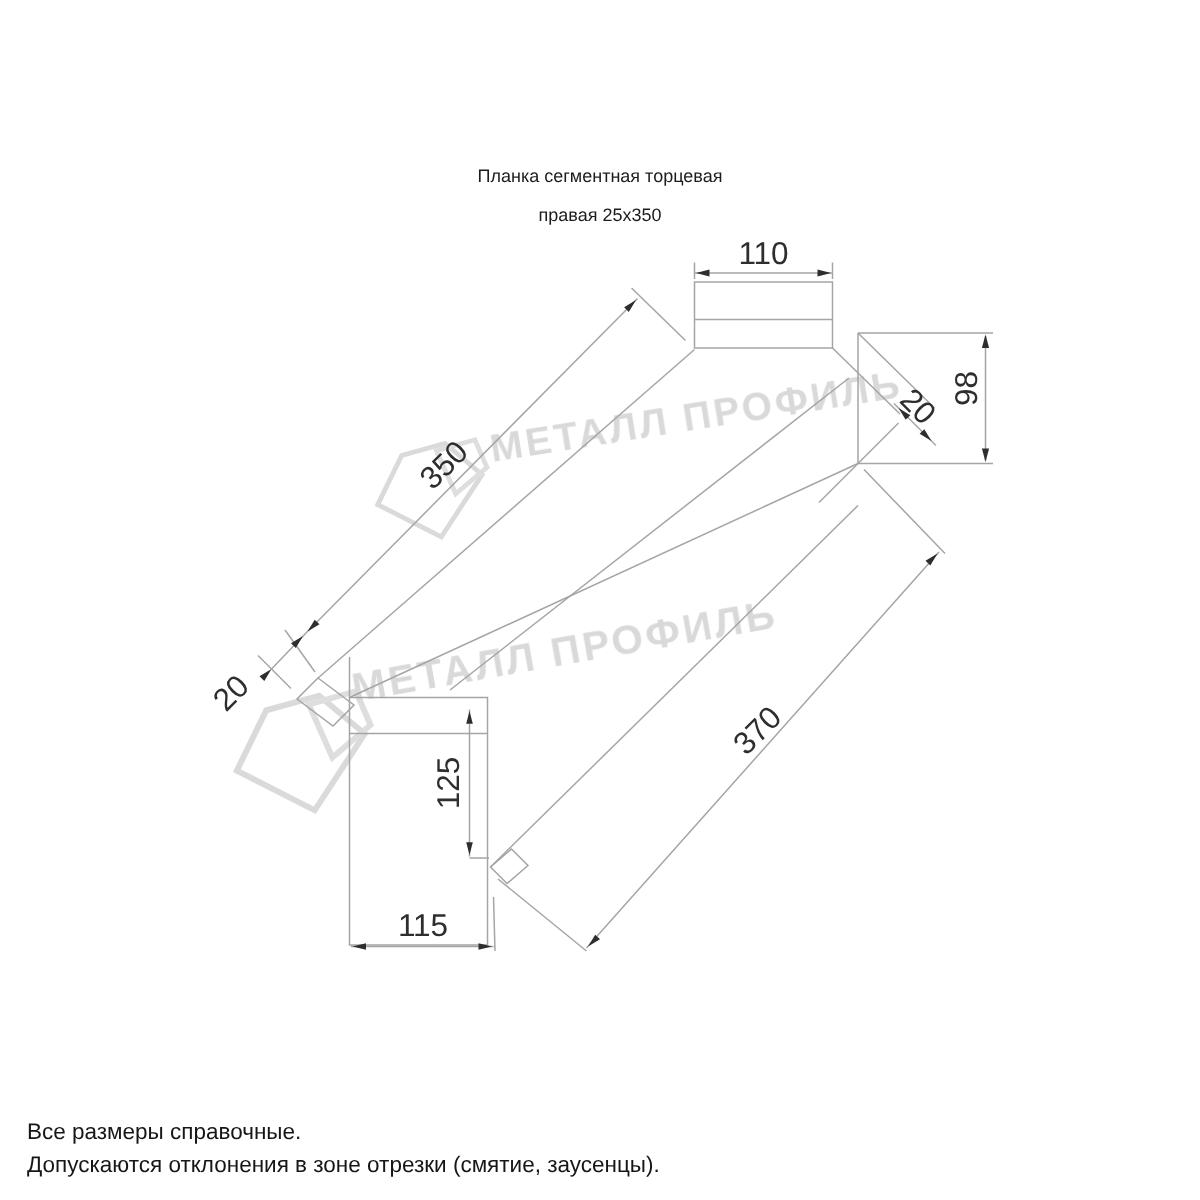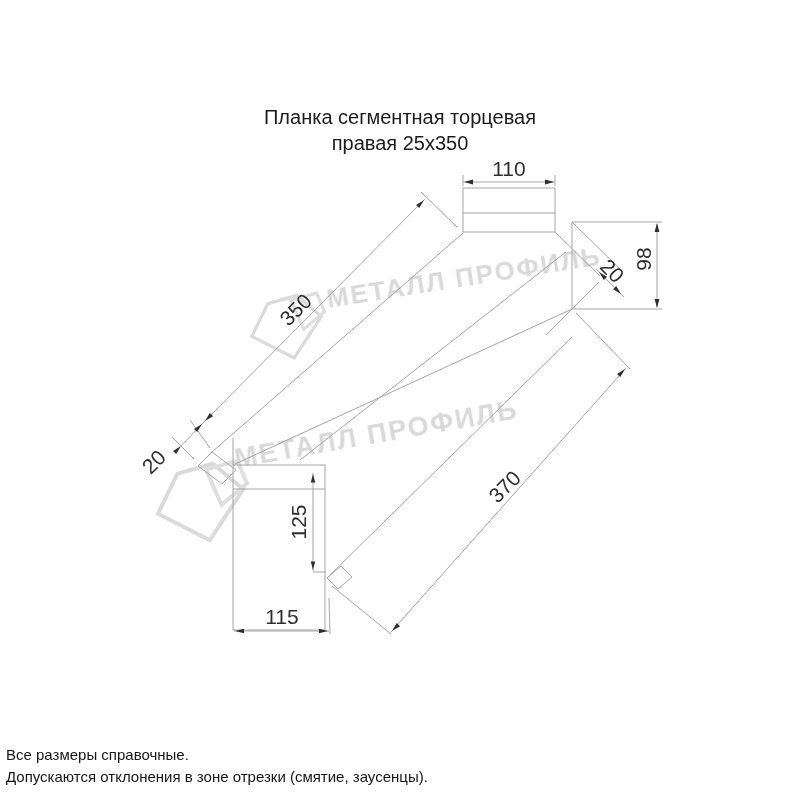--- a/index.html
+++ b/index.html
@@ -1,22 +1,22 @@
 <!DOCTYPE html>
 <html><head>
 <meta charset="utf-8">
 <style>
   html,body{margin:0;padding:0;background:#ffffff;}
   #page{position:relative;width:800px;height:800px;background:#fff;overflow:hidden;
         font-family:"Liberation Sans","DejaVu Sans",sans-serif;}
   .title{position:absolute;left:0;top:26px;width:800px;text-align:center;
          font-size:27px;font-weight:bold;color:#161616;letter-spacing:.5px;}
   .subtitle{position:absolute;left:0;top:104px;width:800px;text-align:center;
-            font-size:20px;color:#1c1c1c;line-height:26px;}
-  .notes{position:absolute;left:6px;top:744px;font-size:15px;color:#161616;line-height:22px;}
+            font-size:12px;color:#1c1c1c;line-height:26px;}
+  .notes{position:absolute;left:18px;top:744px;font-size:15px;color:#161616;line-height:22px;}
   .wm-text{position:absolute;white-space:nowrap;font-weight:bold;font-size:26px;
            letter-spacing:2px;color:#d9d9d9;filter:blur(.5px);transform-origin:left center;}
   .wm-logo{position:absolute;filter:blur(.4px);}
   #wm1-text{left:327px;top:284px;transform:rotate(-9deg);}
   #wm2-text{left:235px;top:444px;transform:rotate(-10deg);font-size:27px;}
   #wm1-logo{left:243px;top:290px;}
   #wm2-logo{left:152px;top:456px;}
   svg text{font-family:"Liberation Sans","DejaVu Sans",sans-serif;font-size:21px;fill:#2e2e2e;}
   #drawing{position:absolute;left:0;top:0;}
 </style>

